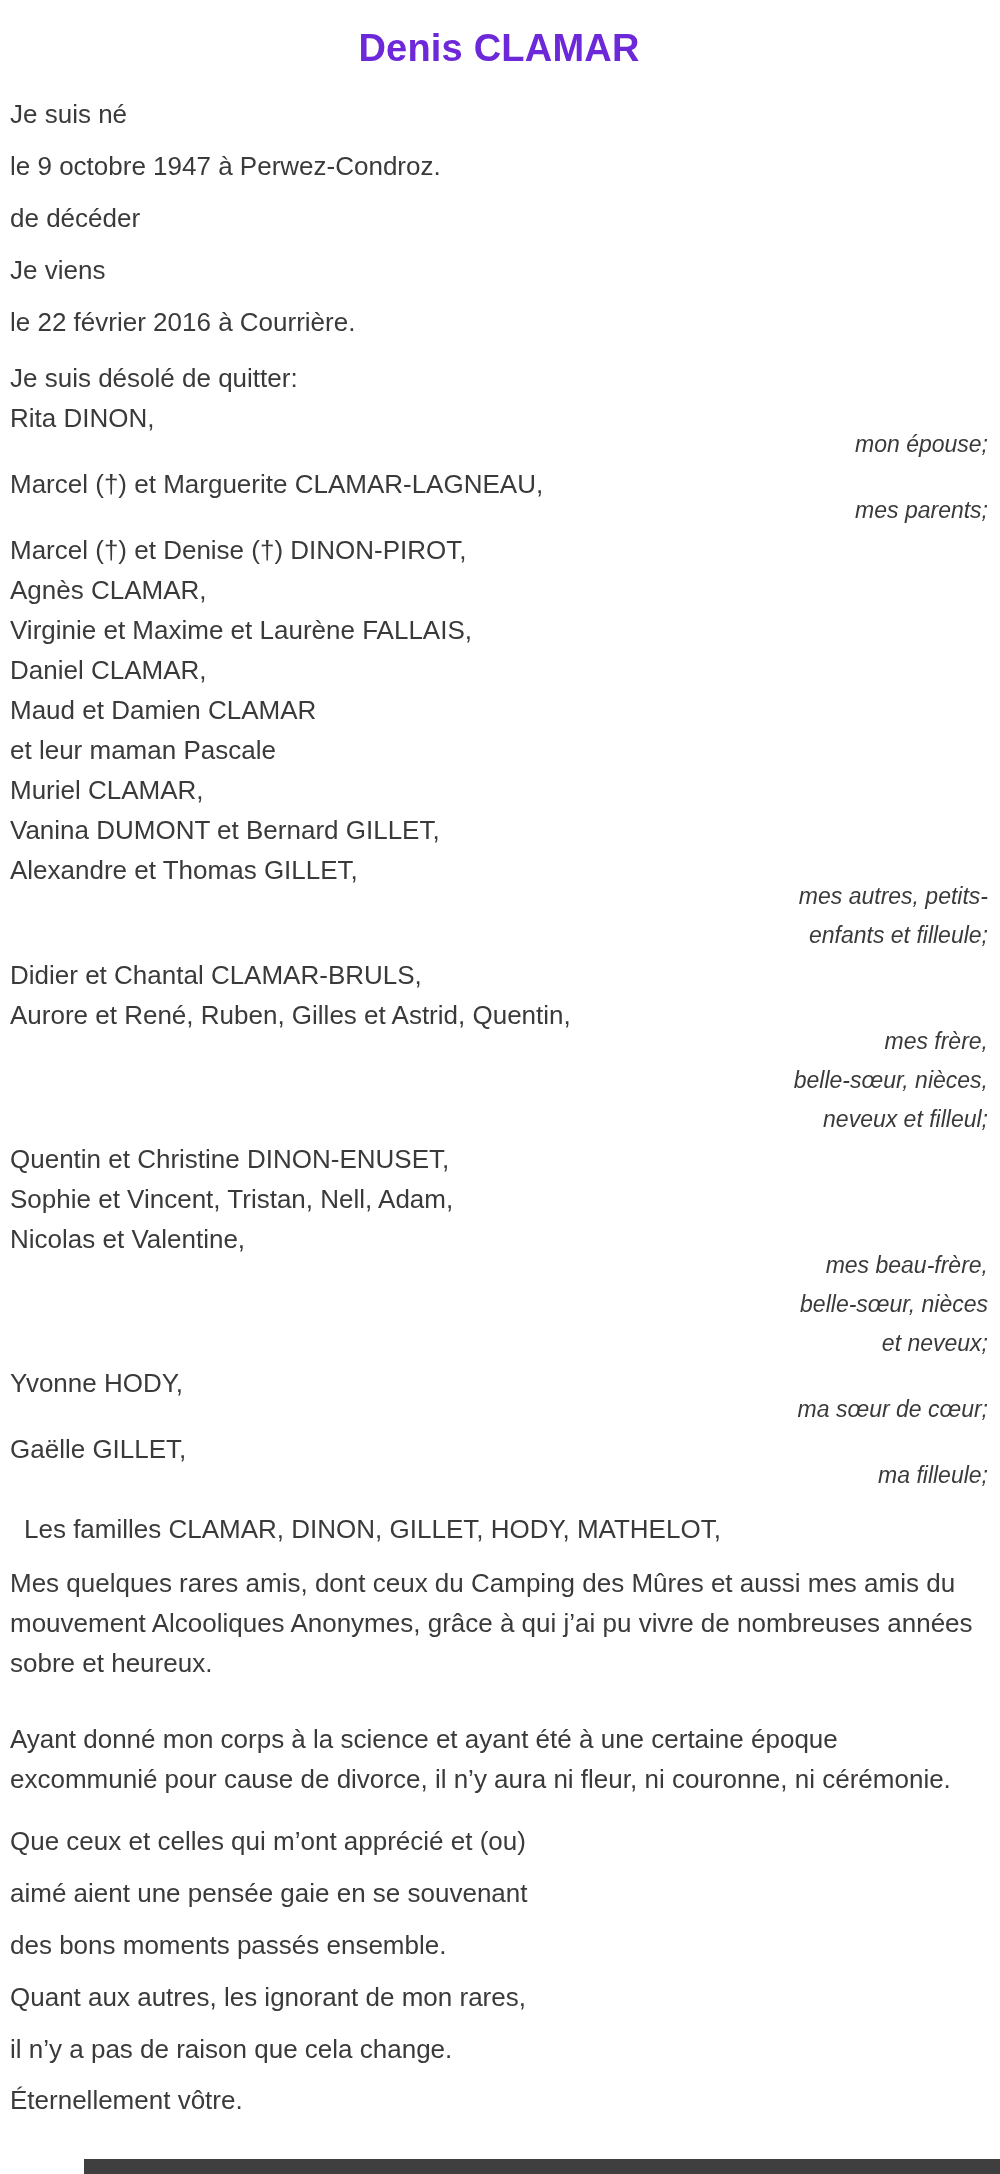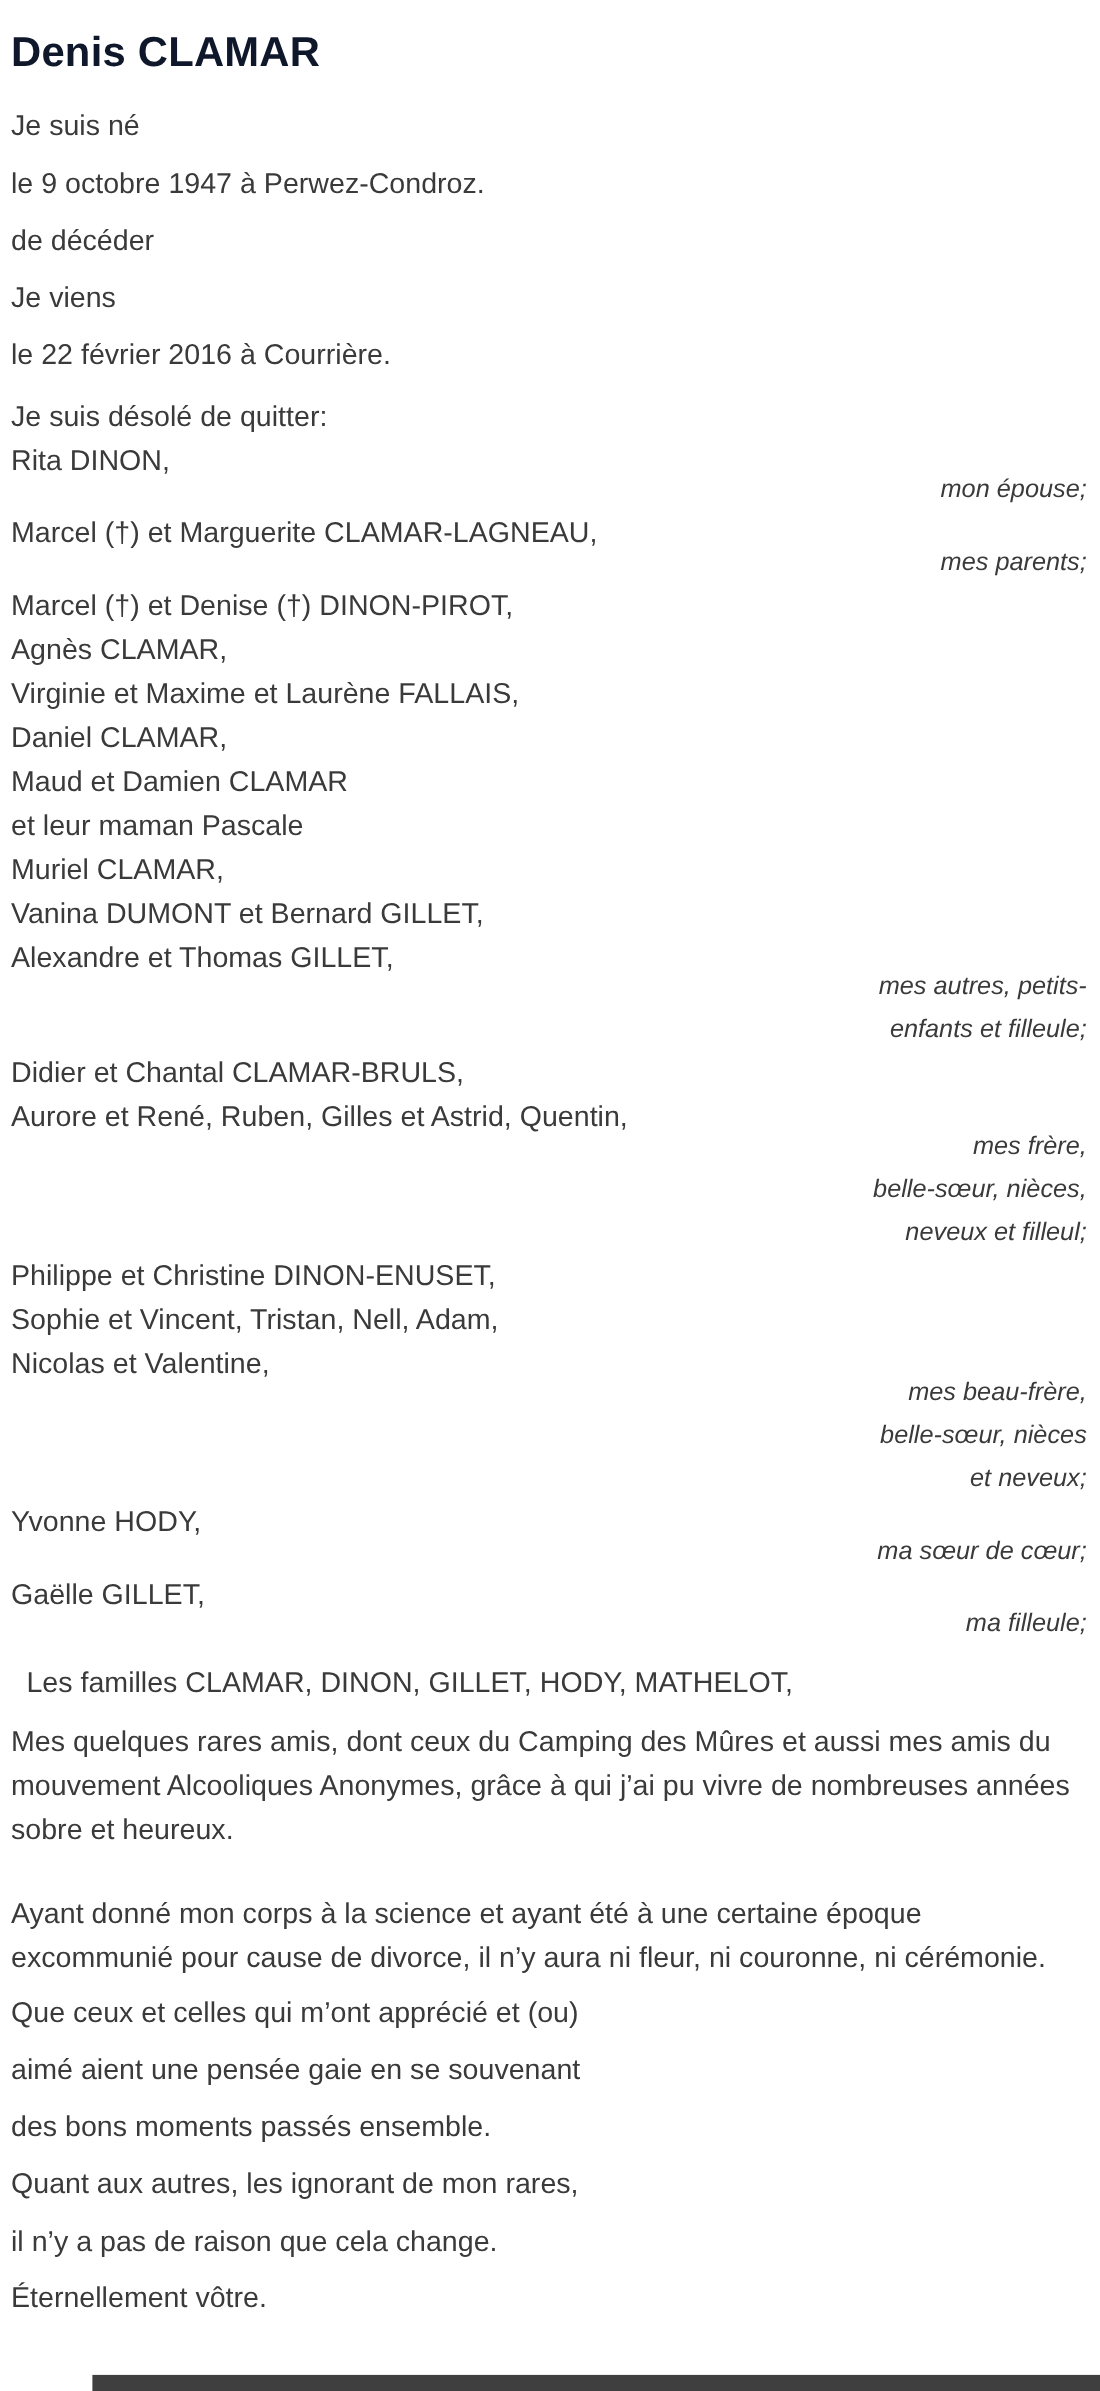--- a/index.html
+++ b/index.html
@@ -9,24 +9,25 @@
     position: relative;
     overflow: hidden;
     font-family: "Liberation Sans", sans-serif;
     color: #3a3a3a;
   }
   .doc { padding: 26px 12px 0 10px; }
 
   h1.title {
     font-size: 38px;
     font-weight: 700;
-    color: #0f172a;
+    color: #6d28d9;
     margin: 0 0 26px 0;
     line-height: 44px;
     letter-spacing: 0.2px;
+    text-align: center;
   }
 
   .intro p {
     font-size: 26px;
     line-height: 36px;
     margin: 0 0 16px 0;
   }
 
   p.quitter {
     font-size: 26px;
@@ -54,21 +55,21 @@
     line-height: 40px;
     margin: 14px;
   }
   p.para {
     font-size: 26px;
     line-height: 40px;
     margin: 0;
   }
   p.para.science { margin-top: 36px; }
 
-  .closing { margin-top: 12px; }
+  .closing { margin-top: 24px; }
   .closing p {
     font-size: 26px;
     line-height: 36px;
     margin: 0 0 16px 0;
   }
 
   p.signature {
     font-size: 26px;
     line-height: 34px;
     margin: 2px 0 0 0;
@@ -148,21 +149,21 @@
     </div>
     <div class="rel">
       <p>mes frère,</p>
       <p>belle-sœur, nièces,</p>
       <p>neveux et filleul;</p>
     </div>
   </div>
 
   <div class="group">
     <div class="names">
-      <p>Philippe et Christine DINON-ENUSET,</p>
+      <p>Quentin et Christine DINON-ENUSET,</p>
       <p>Sophie et Vincent, Tristan, Nell, Adam,</p>
       <p>Nicolas et Valentine,</p>
     </div>
     <div class="rel">
       <p>mes beau-frère,</p>
       <p>belle-sœur, nièces</p>
       <p>et neveux;</p>
     </div>
   </div>
 

